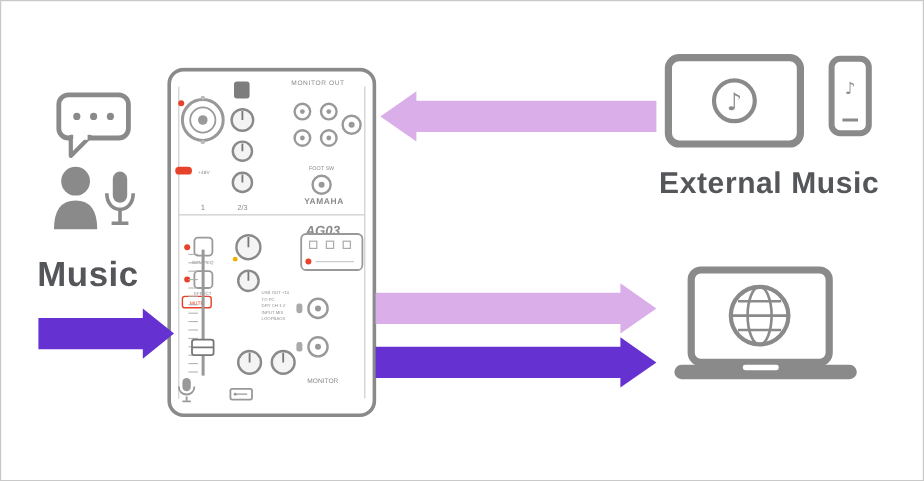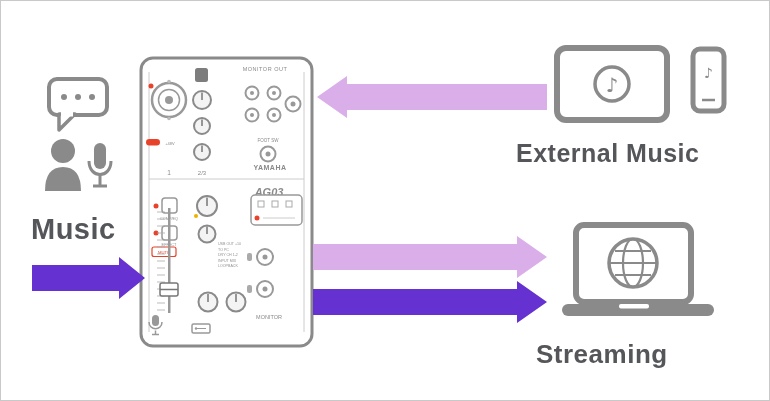--- a/index.html
+++ b/index.html
@@ -6,21 +6,21 @@
   .stage{
     position:relative;width:770px;height:401px;background:#ffffff;
     border:1px solid #c9c9c9;box-sizing:border-box;overflow:hidden;
     font-family:"Liberation Sans",sans-serif;
   }
   .abs{position:absolute;}
   .big-label{
     position:absolute;color:var(--text-gray,#55565a);font-weight:bold;
     letter-spacing:0.5px;white-space:nowrap;
   }
-  .center{}
+  .center{text-align:center;}
   .g-stroke{stroke:var(--icon-gray,#8a8a8a);fill:none;}
   .g-fill{fill:var(--icon-gray,#8a8a8a);}
   .g-fillw{fill:#ffffff;stroke:var(--icon-gray,#8a8a8a);}
   .note{fill:var(--icon-gray,#8a8a8a);font-family:"DejaVu Sans",sans-serif;text-anchor:middle;}
   .mx-frame{fill:#ffffff;stroke:#8a8a8a;stroke-width:3;}
   .mx-line{stroke:#cccccc;stroke-width:1;}
   .mx-stroke{stroke:#999999;fill:#ffffff;}
   .mx-dot{fill:#999999;}
   .mx-knob{fill:#f4f4f4;stroke:#8a8a8a;stroke-width:2;}
   .mx-ptr{stroke:#777777;stroke-width:1.5;}
@@ -214,21 +214,20 @@
     <g>
       <circle cx="76" cy="42" r="24" class="g-stroke" stroke-width="3.5"></circle>
       <ellipse cx="76" cy="42" rx="10" ry="24" class="g-stroke" stroke-width="2.2"></ellipse>
       <line x1="53" y1="42" x2="99" y2="42" class="g-stroke" stroke-width="2.2"></line>
       <line x1="58" y1="30" x2="94" y2="30" class="g-stroke" stroke-width="2"></line>
       <line x1="58" y1="54" x2="94" y2="54" class="g-stroke" stroke-width="2"></line>
     </g>
     <rect x="5" y="83" width="152" height="12" rx="6" class="g-fill"></rect>
     <rect x="62" y="83" width="30" height="4.5" rx="2" fill="#ffffff"></rect>
   </svg>
-  <div class="big-label center" style="left:535px;top:338px;width:180px;font-size:26px;">Streaming</div>
 
   <svg class="abs" style="left:0;top:0;" width="770" height="401" viewBox="0 0 770 401">
     <polygon class="arrow-light" points="546,83 346,83 346,75 316,96 346,117 346,109 546,109"></polygon>
     <polygon class="arrow-light" points="312,243 516,243 516,235 546,256 516,277 516,269 312,269"></polygon>
     <polygon class="arrow-dark" points="312,288 516,288 516,280 546,301 516,322 516,314 312,314"></polygon>
     <polygon class="arrow-dark" points="31,264 118,264 118,256 144,277 118,298 118,290 31,290"></polygon>
   </svg>
 
 </div>
 

